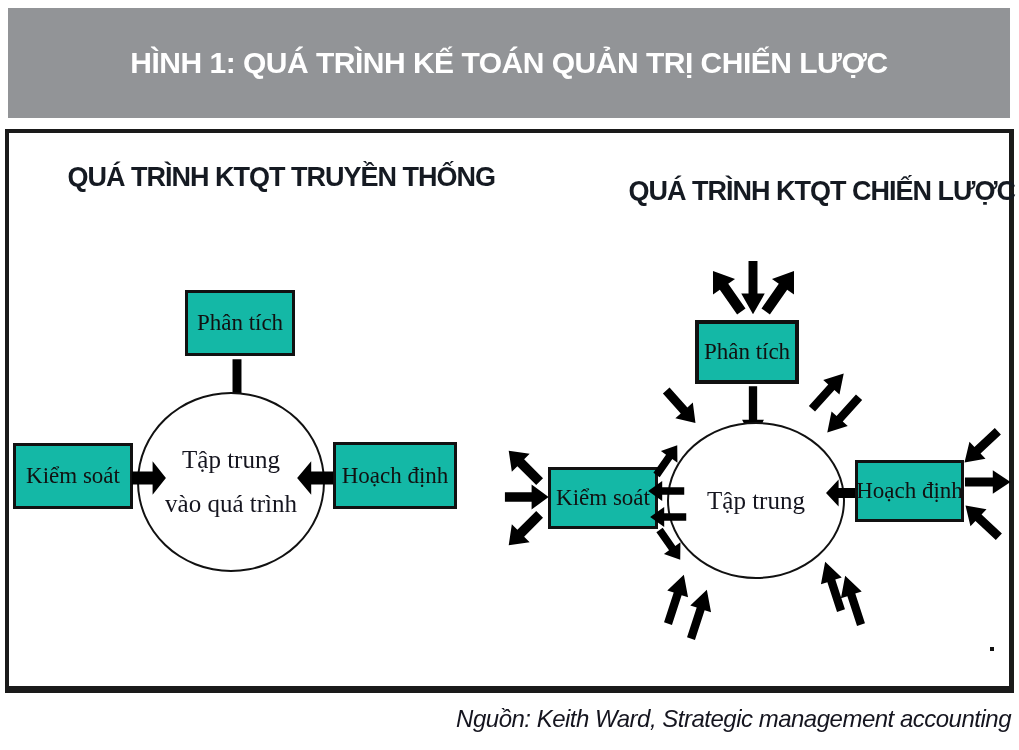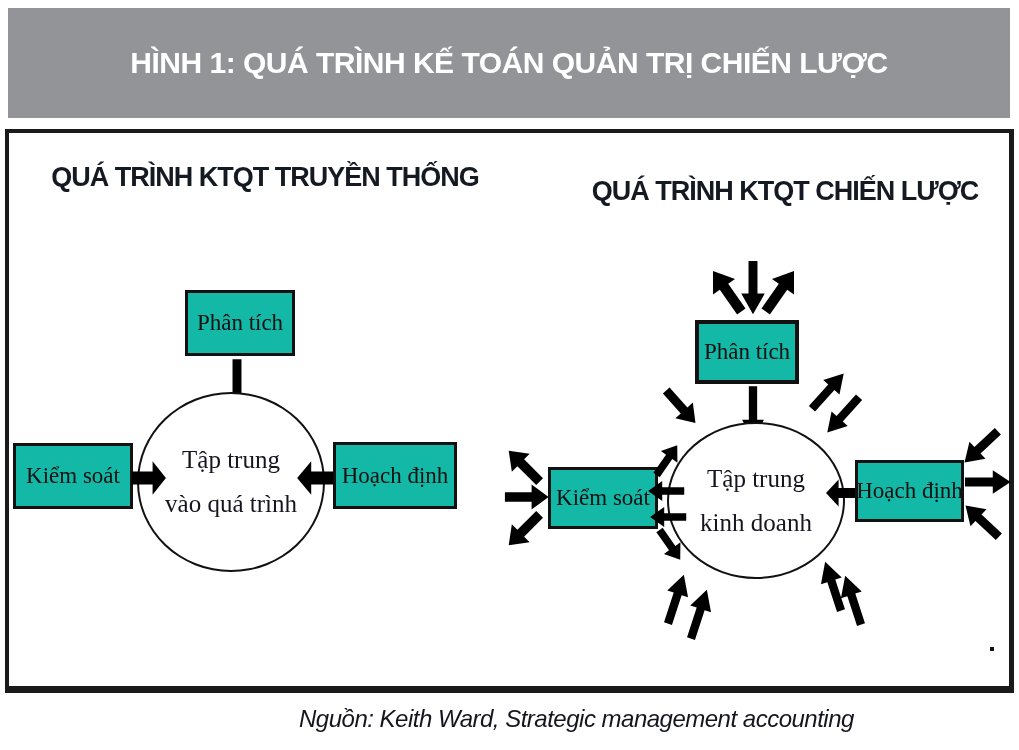--- a/index.html
+++ b/index.html
@@ -24,21 +24,21 @@
 
   .figure-box{
     position:absolute;left:5px;top:129px;width:1009px;height:564px;
     background:#fff;
     border:4px solid var(--ink);
     border-right-width:5px;
     border-bottom-width:7px;
   }
 
   .panel-title{
-    position:absolute;text-align:center;font-weight:bold;font-size:27px;
+    position:absolute;text-align:right;font-weight:bold;font-size:27px;
     letter-spacing:-1px;color:#151a22;white-space:nowrap;
   }
   .pt-left{left:35px;top:162px;width:460px;}
   .pt-right{left:555px;top:176px;width:460px;}
 
   .dbox{
     position:absolute;background:#14b8a6;border:3px solid #111;
     display:flex;align-items:center;justify-content:center;
     font-family:"Liberation Serif",serif;font-size:23px;color:#111;
     white-space:nowrap;
@@ -46,21 +46,21 @@
   .oval{
     position:absolute;background:#fff;border:2px solid #111;border-radius:50%;
     display:flex;flex-direction:column;align-items:center;justify-content:center;
     text-align:center;font-family:"Liberation Serif",serif;font-size:25px;color:#15151f;
   }
   .oval .oline{line-height:30px;padding:7px 0;}
 
   .ba{position:absolute;overflow:visible;}
 
   .source-line{
-    position:absolute;right:20px;top:705px;width:700px;
+    position:absolute;right:8px;top:705px;width:700px;text-align:right;
     font-style:italic;font-size:24px;color:#15151f;
     letter-spacing:-0.5px;
   }
   .dot{position:absolute;width:4px;height:4px;background:#111;}
 </style>
 </head>
 <body>
 
 <svg width="0" height="0" style="position:absolute">
   <defs>
@@ -130,21 +130,20 @@
 
 <svg class="ba" viewBox="0 0 100 50" preserveAspectRatio="none" style="left:828px;top:391px;width:50px;height:26px;transform:translate(-50%,-50%) rotate(-48deg);">
     <use href="#barrow"></use>
   </svg>
 <svg class="ba" viewBox="0 0 100 50" preserveAspectRatio="none" style="left:843px;top:415px;width:50px;height:26px;transform:translate(-50%,-50%) rotate(132deg);">
     <use href="#barrow"></use>
   </svg>
 
 <div class="oval" style="left:667px;top:422px;width:178px;height:157px;border-width:2.5px;">
   <div class="oline">Tập trung</div>
-  <div class="oline">kinh doanh</div>
 </div>
 
 <svg class="ba" viewBox="0 0 100 50" preserveAspectRatio="none" style="left:524px;top:466px;width:46px;height:30px;transform:translate(-50%,-50%) rotate(-135deg);">
     <use href="#barrow"></use>
   </svg>
 <svg class="ba" viewBox="0 0 100 50" preserveAspectRatio="none" style="left:527px;top:497px;width:46px;height:30px;transform:translate(-50%,-50%) rotate(0deg);">
     <use href="#barrow"></use>
   </svg>
 <svg class="ba" viewBox="0 0 100 50" preserveAspectRatio="none" style="left:524px;top:530px;width:46px;height:30px;transform:translate(-50%,-50%) rotate(135deg);">
     <use href="#barrow"></use>

